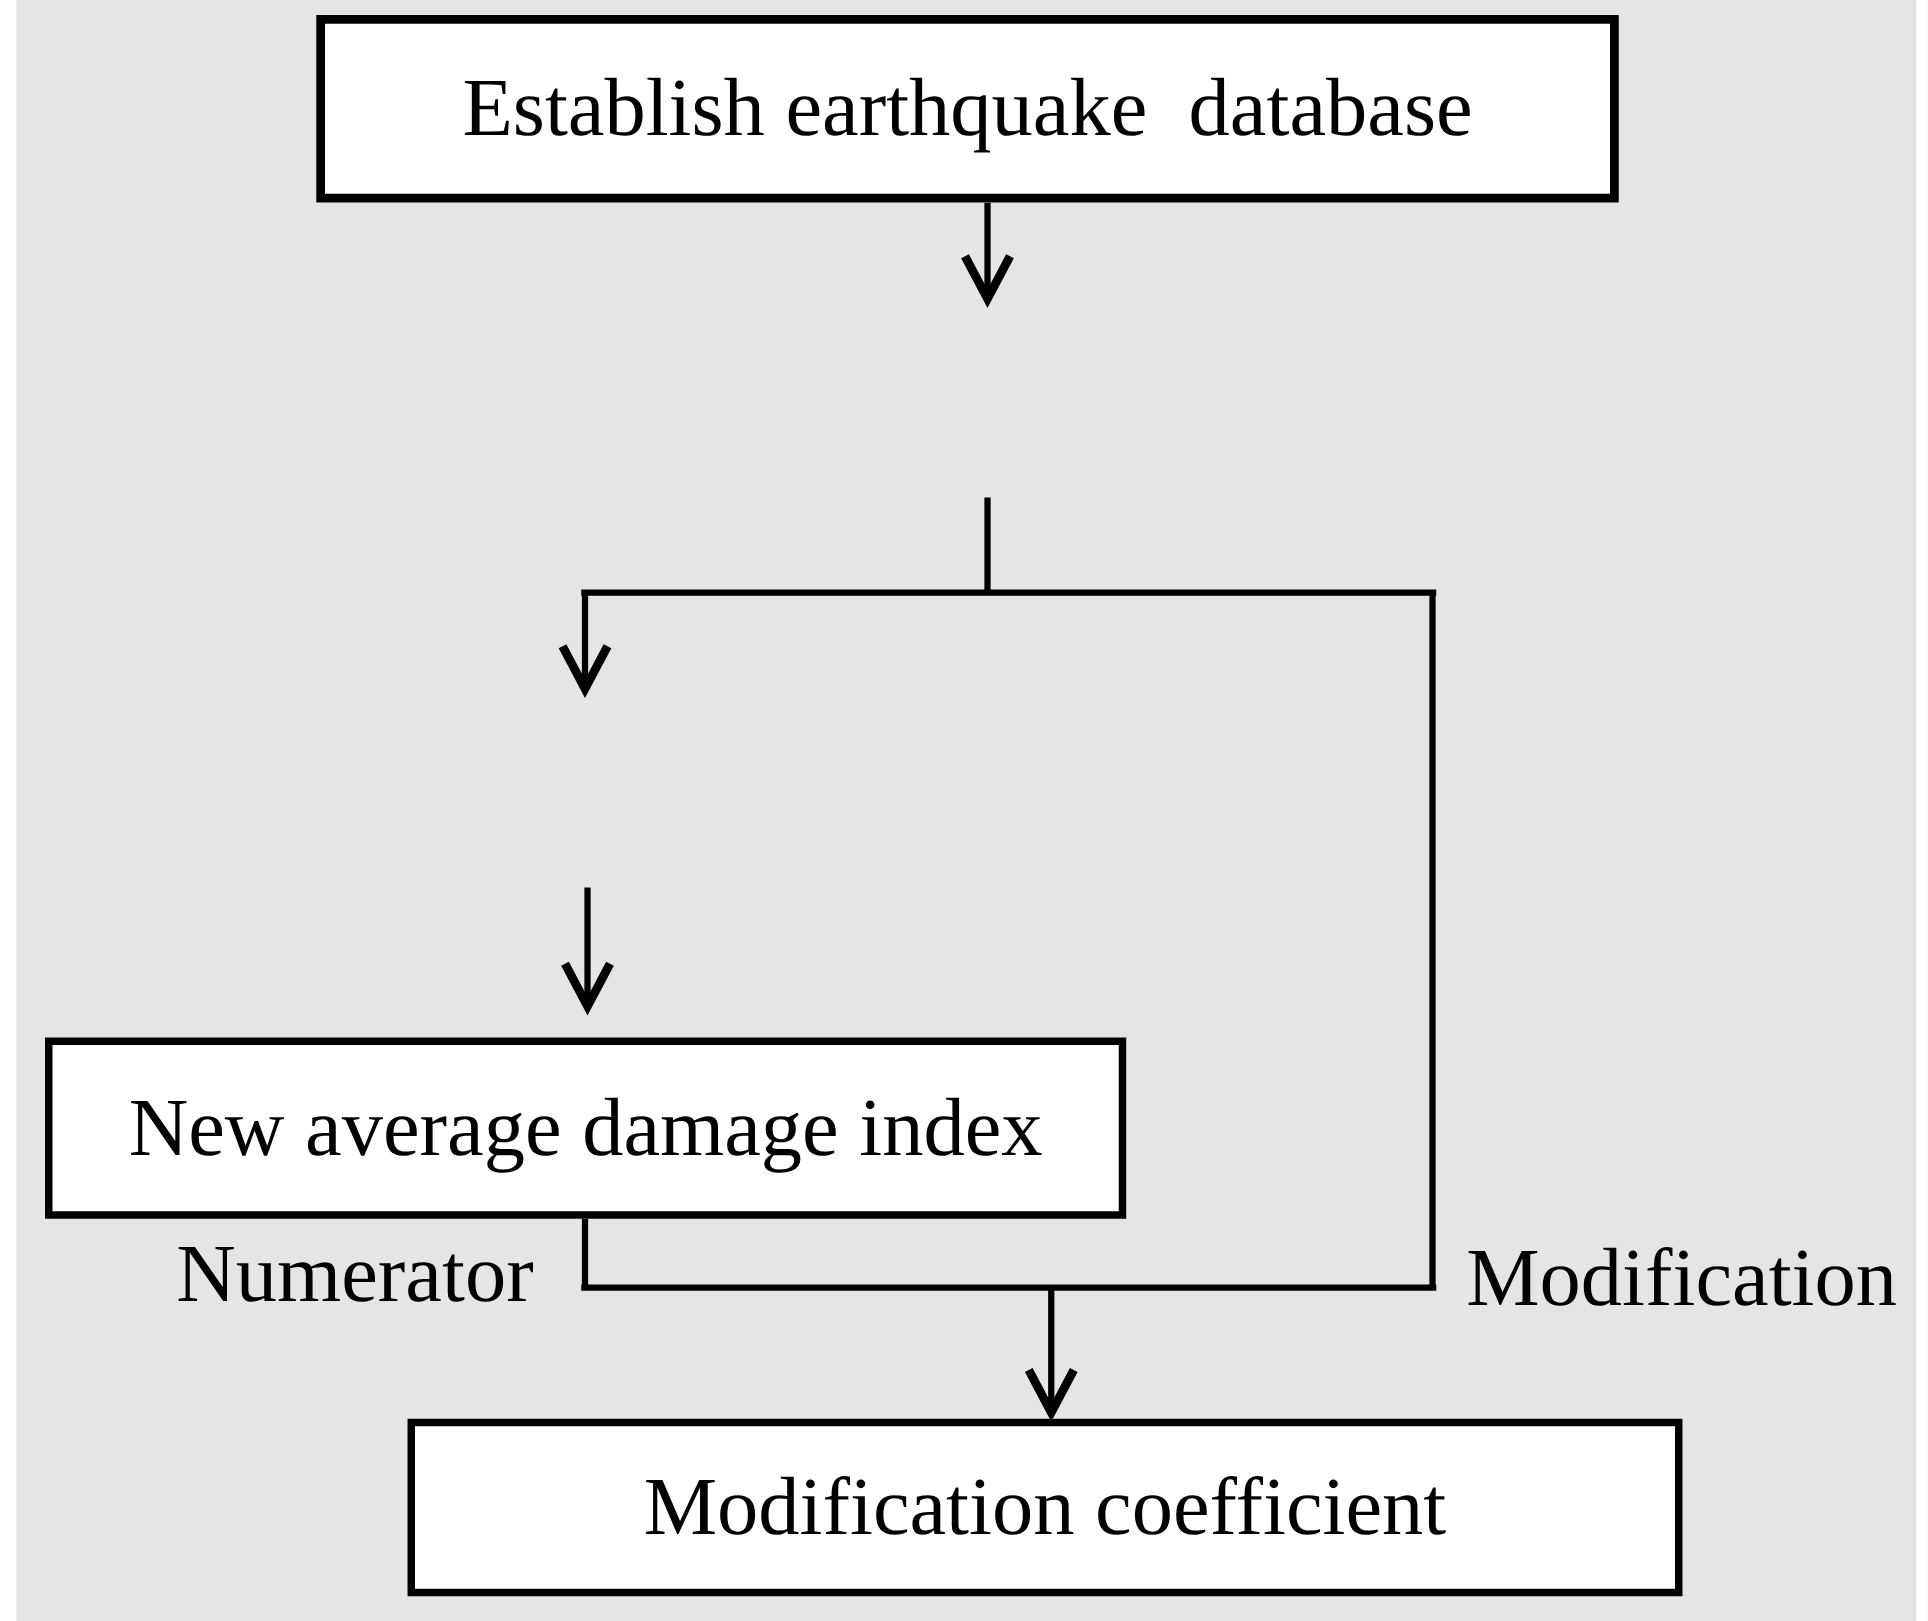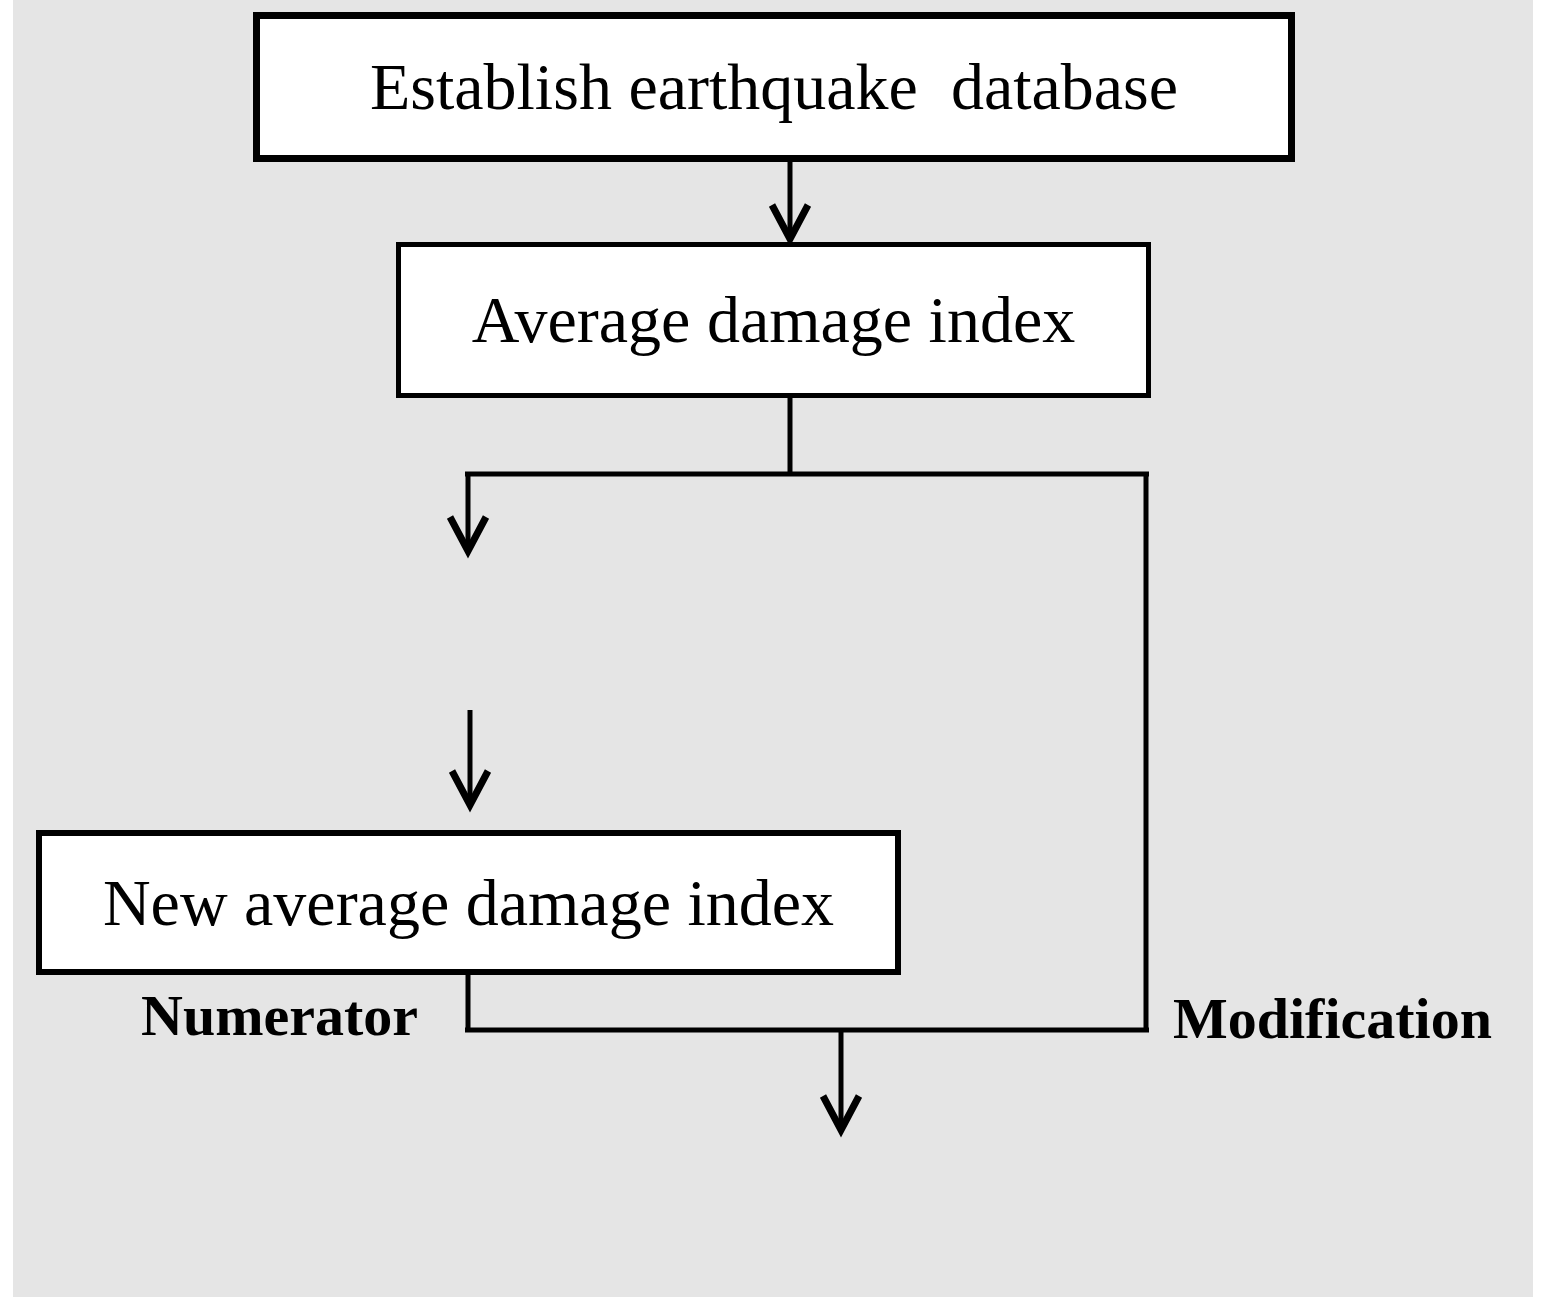--- a/index.html
+++ b/index.html
@@ -52,25 +52,24 @@
     color: #000000;
   }
   .node-thick {
     border-width: 7px;
   }
   .node-medium {
     border-width: 6px;
   }
   .edge-label {
     position: absolute;
-    font-size: 58px;
+    font-size: 66px;
     line-height: 1;
     white-space: pre;
     color: #000000;
-    font-weight: bold;
   }
 </style>
 </head>
 <body>
 
 <div class="canvas">
 
   <svg class="edges-svg" viewBox="0 0 1542 1297">
 
     <line class="edge" x1="777" y1="162" x2="777" y2="233"></line>
@@ -91,27 +90,27 @@
     <line class="edge" x1="452" y1="1030" x2="1136" y2="1030"></line>
 
     <line class="edge" x1="828" y1="1030" x2="828" y2="1124"></line>
     <path class="arrowhead" d="M810,1096 L828,1130 L846,1096"></path>
   </svg>
 
   <div class="node node-thick" style="left:240px; top:12px; width:1042px; height:150px;">
     <span>Establish earthquake  database</span>
   </div>
 
-  <div class="node" style="left:383px; top:242px; width:755px; height:156px;">
-    <span>Average damage index</span>
-  </div>
 
 
   <div class="node node-medium" style="left:23px; top:830px; width:865px; height:145px;">
     <span>New average damage index</span>
   </div>
 
+  <div class="node node-medium" style="left:313px; top:1135px; width:1020px; height:142px;">
+    <span>Modification coefficient</span>
+  </div>
 
   <div class="edge-label" style="left:128px; top:987px;">Numerator</div>
 
   <div class="edge-label" style="left:1160px; top:990px;">Modification</div>
 
 </div>
 
 </body></html>

